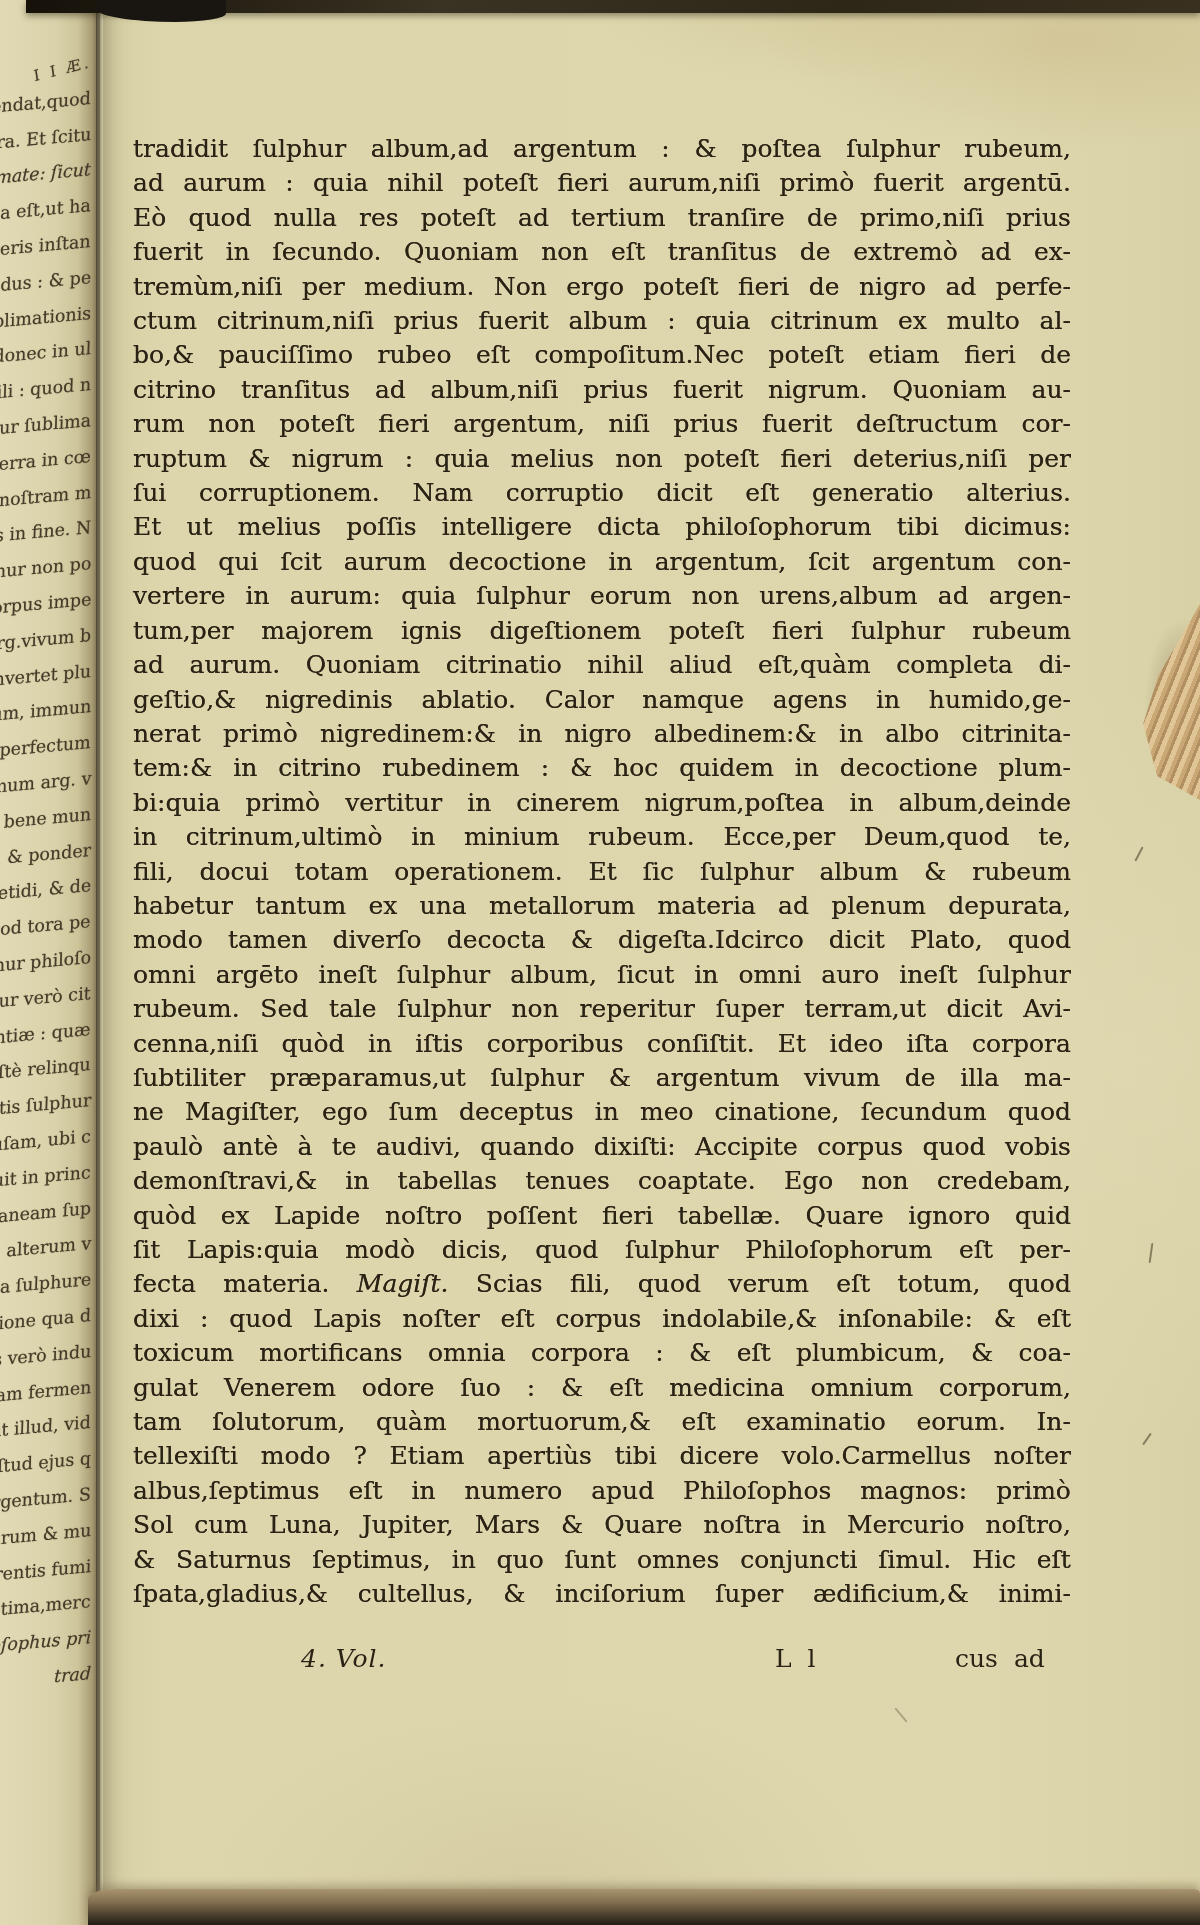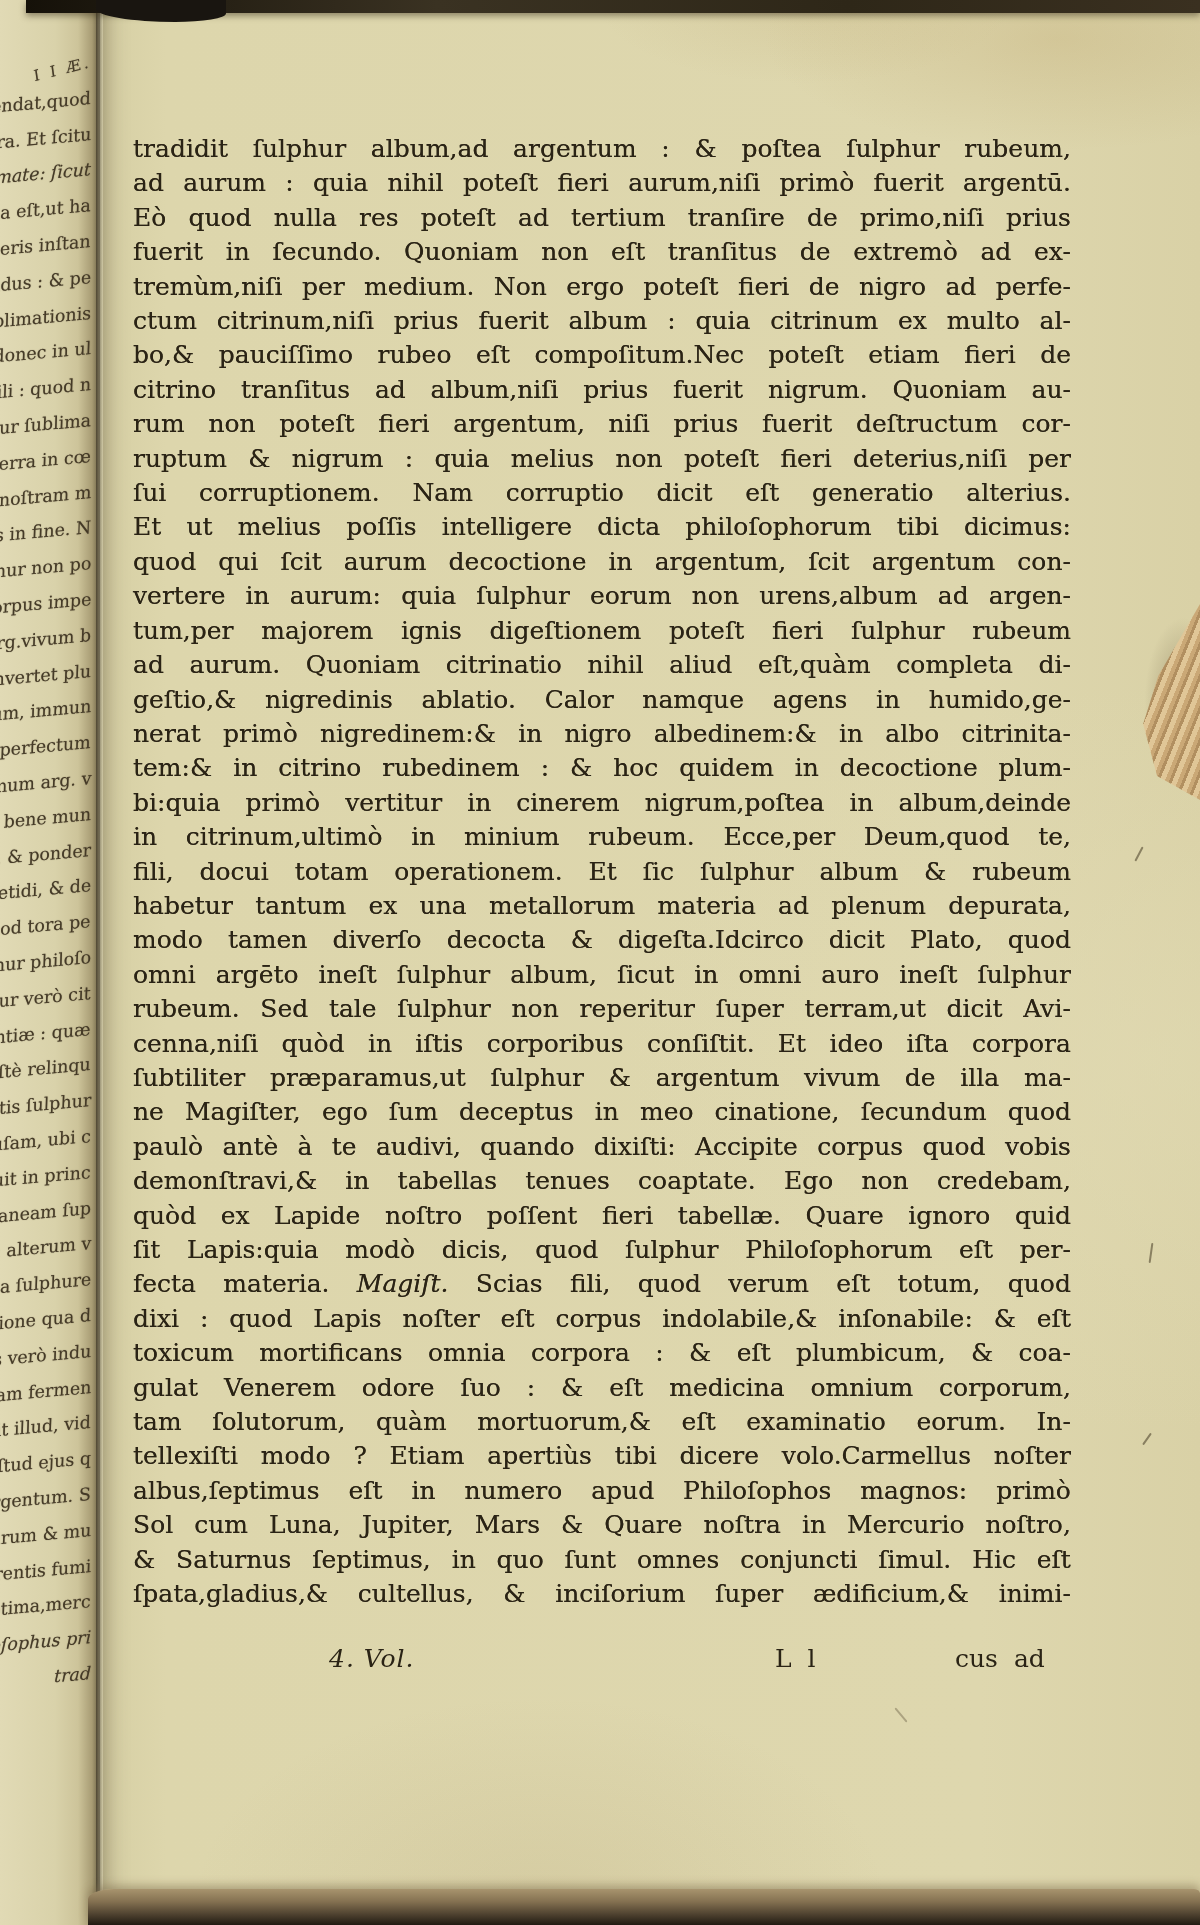--- a/index.html
+++ b/index.html
@@ -105,21 +105,21 @@
     font-size:25px;line-height:34.4px;
     white-space:nowrap;
     display:flex;justify-content:space-between;
     text-shadow:0 0 0.6px rgba(42,35,21,0.8);
   }
   .bline span.w{flex:0 0 auto;}
   .bline .it{font-style:italic;}
 
   
   .footer-row{position:absolute;left:33px;top:1644px;width:938px;height:40px;font-size:25px;}
-  .footer-vol{position:absolute;left:168px;font-style:italic;letter-spacing:1px;margin-left:28px;}
+  .footer-vol{position:absolute;left:168px;font-style:italic;letter-spacing:1px;}
   .footer-sig{position:absolute;left:642px;letter-spacing:4px;}
   .footer-catch{position:absolute;left:822px;word-spacing:8px;}
 
   
   .mark{position:absolute;background:rgba(70,58,36,0.55);z-index:3;border-radius:2px;}
   .m1{left:1138px;top:846px;width:2px;height:16px;transform:rotate(28deg);}
   .m2{left:1150px;top:1243px;width:2px;height:20px;transform:rotate(8deg);}
   .m3{left:1146px;top:1432px;width:2px;height:14px;transform:rotate(35deg);}
   .m4{left:800px;top:1706px;width:2px;height:18px;transform:rotate(-40deg);opacity:.6;}
 </style>

